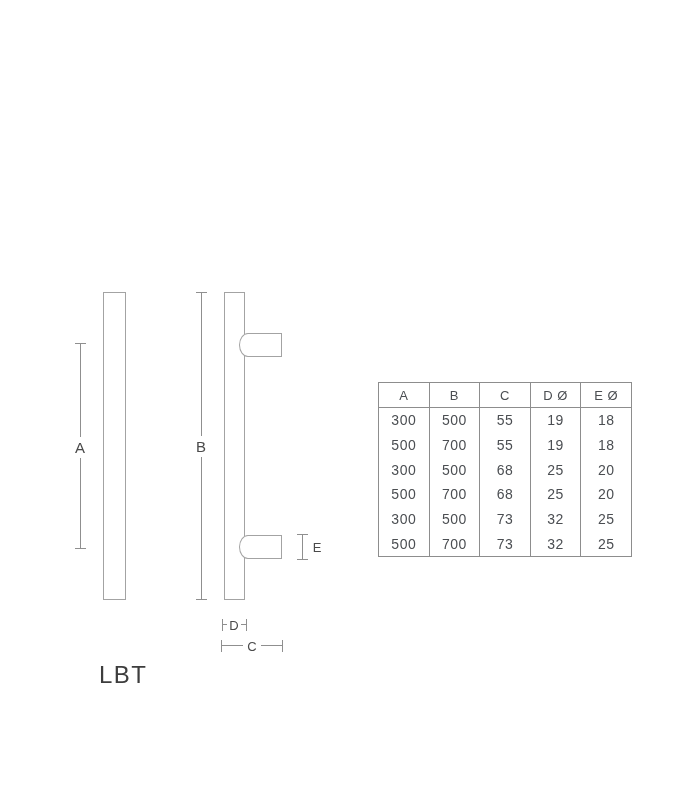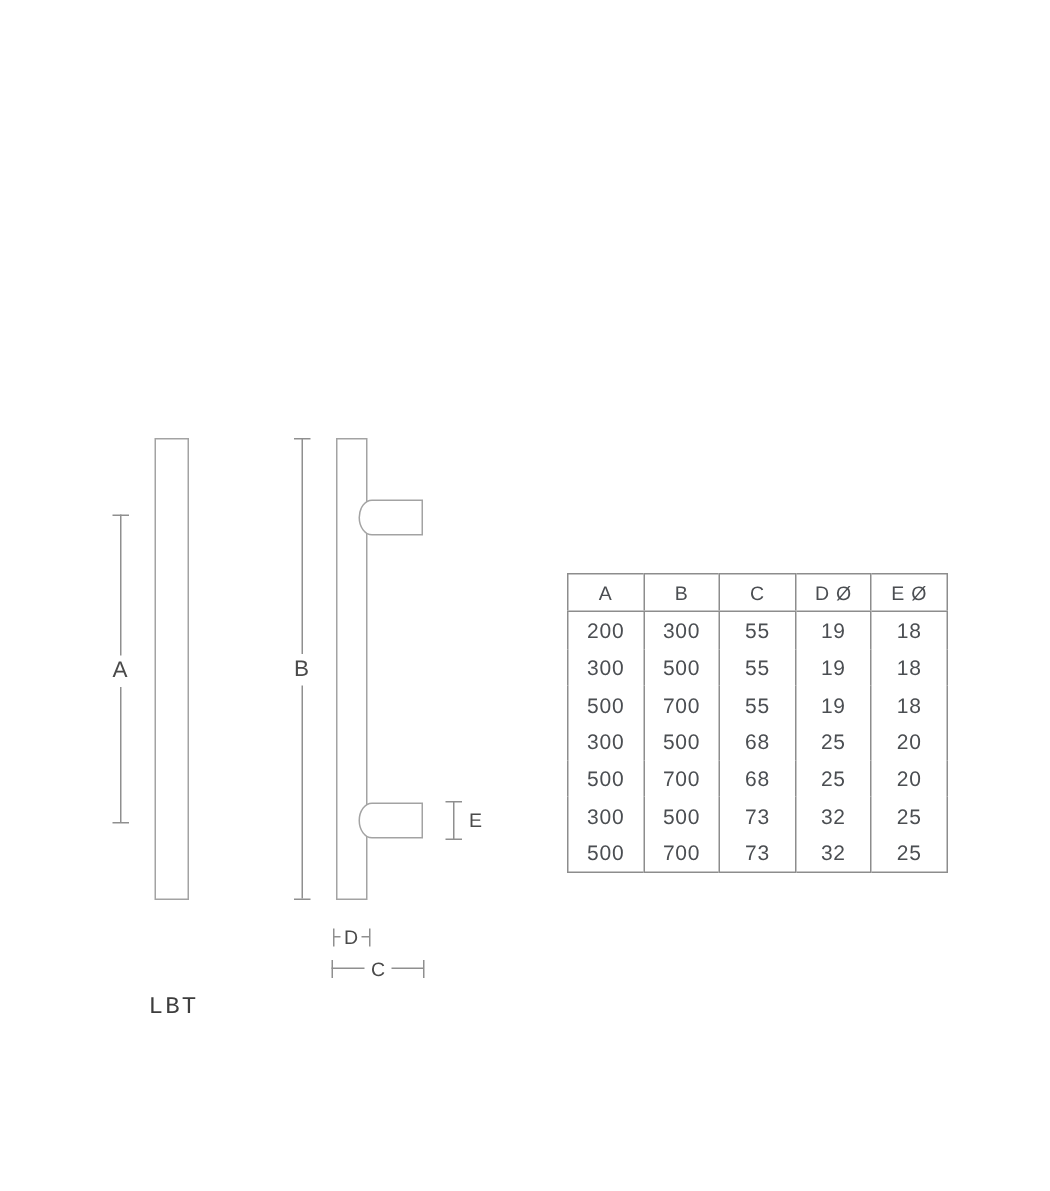--- a/index.html
+++ b/index.html
@@ -42,24 +42,23 @@
     color: var(--label-text, #4a4a4a);
     font-size: 15px;
     line-height: 1;
   }
   .dim-label.small { font-size: 13px; }
   .model-label {
     position: absolute;
     left: 99px;
     top: 663px;
     color: var(--model-text, #3d3d3d);
-    font-size: 16px;
+    font-size: 24px;
     letter-spacing: 1.5px;
     line-height: 1;
-    font-family: Liberation Mono, monospace;
   }
   
   table.spec {
     position: absolute;
     left: 378px;
     top: 382px;
     width: 254px;
     border-collapse: collapse;
     table-layout: fixed;
     border: 1px solid var(--table-border, #8d8d8d);
@@ -131,27 +130,20 @@
       <tr>
           <th>A</th>
           <th>B</th>
           <th>C</th>
           <th>D Ø</th>
           <th>E Ø</th>
         </tr>
     </thead>
     <tbody>
         <tr>
-          <td>200</td>
-          <td>300</td>
-          <td>55</td>
-          <td>19</td>
-          <td>18</td>
-        </tr>
-        <tr>
           <td>300</td>
           <td>500</td>
           <td>55</td>
           <td>19</td>
           <td>18</td>
         </tr>
         <tr>
           <td>500</td>
           <td>700</td>
           <td>55</td>

